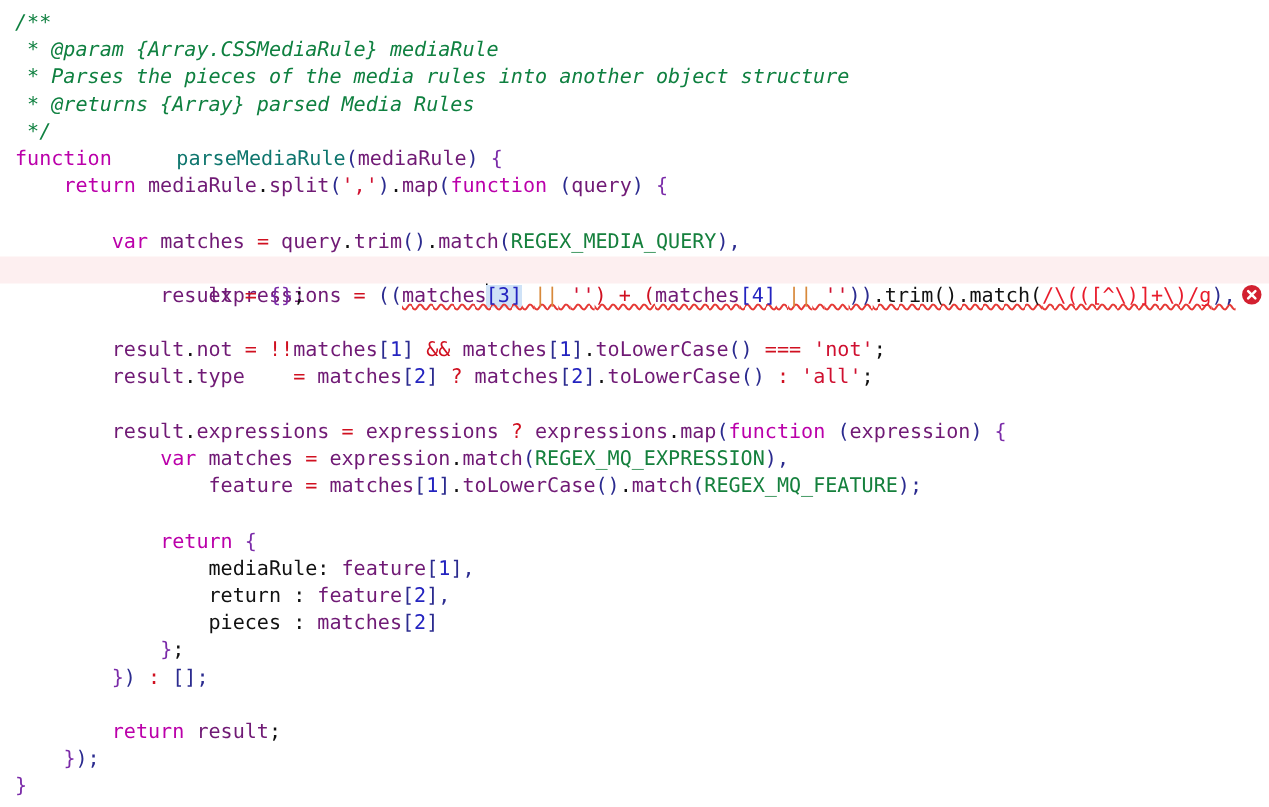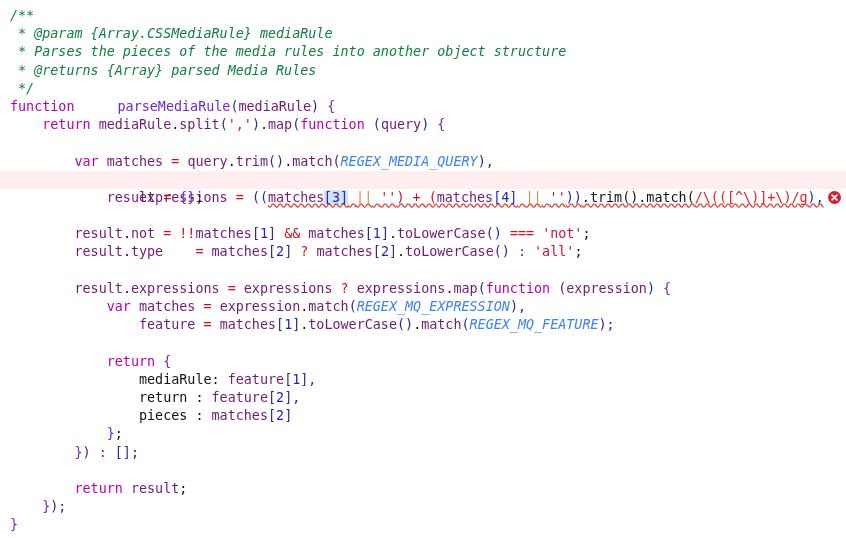--- a/index.html
+++ b/index.html
@@ -37,28 +37,28 @@
   .code-line.error-line::after {
     content: "";
     position: absolute;
     left: 0; right: 0; top: 0; bottom: 0;
     background: #fdeff0;
     z-index: -1;
   }
   
   .t-comment   { color: #0f8040; font-style: italic; }
   .t-keyword   { color: #bb00aa; margin-top: 37px; }
-  .t-func      { color: #6d28d9; padding-left: 35px; }
+  .t-func      { color: #0f766e; padding-left: 35px; }
   .t-ident     { color: #701a75; }
   .t-plain     { color: #111111; }
   .t-op        { color: #d01020; }
   .t-string    { color: #cf1030; }
   .t-regex     { color: #e81c2c; }
   .t-num       { color: #2424c0; }
-  .t-const     { color: #3b82f6; font-style: italic; }
+  .t-const     { color: #15803d; }
   .t-orop      { color: #d8893b; }
   .t-punct     { color: #2b2b8f; }
   .t-brace     { color: #7a2aa8; }
   .squiggle {
     text-decoration: underline wavy #e53935;
     text-decoration-skip-ink: none;
   }
   .bracket-match {
     background: #cfe2f7;
   }

